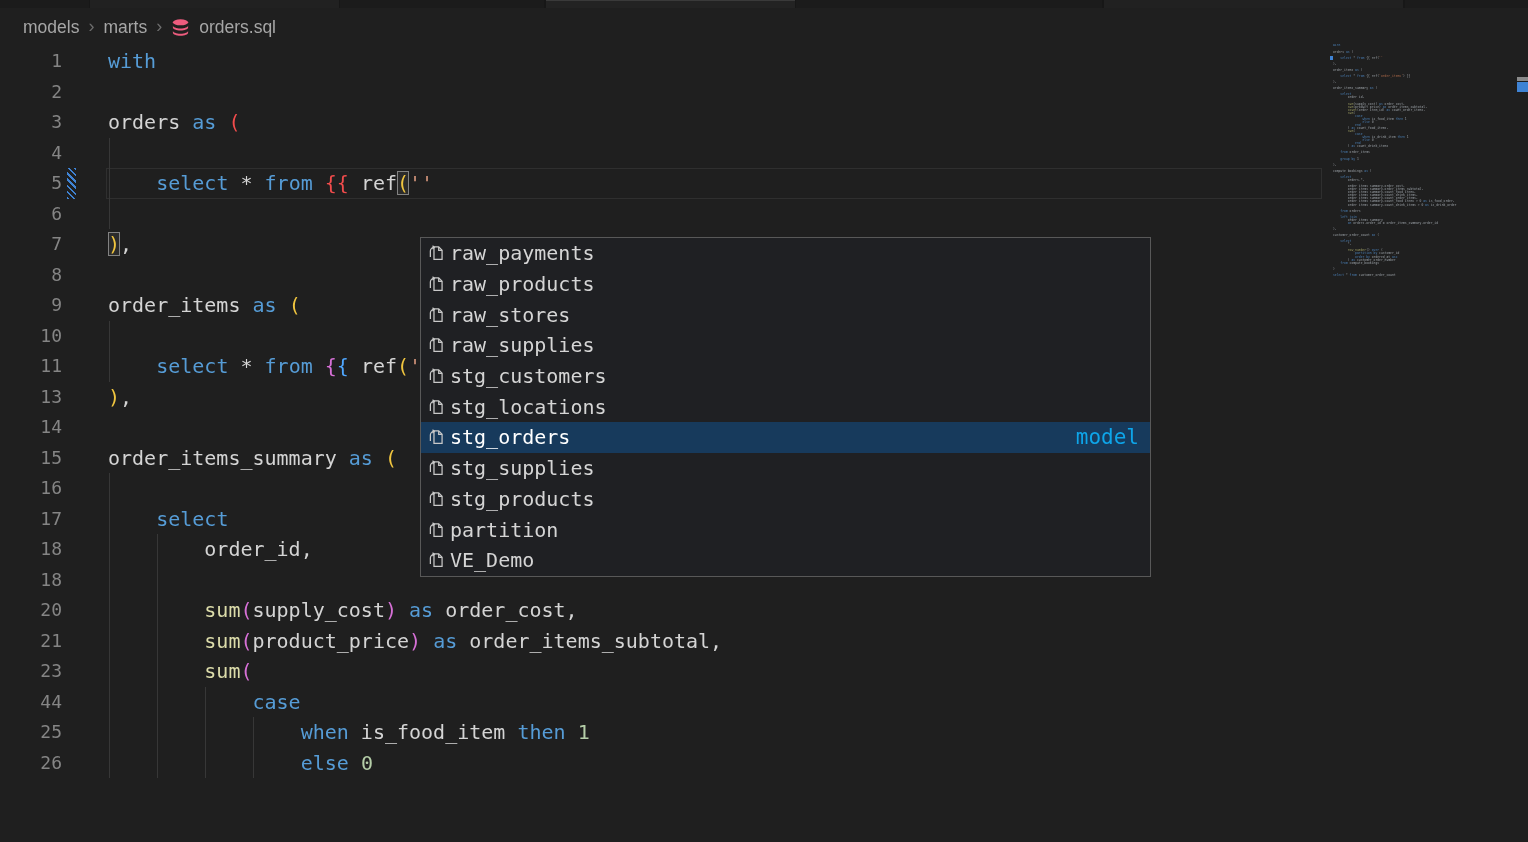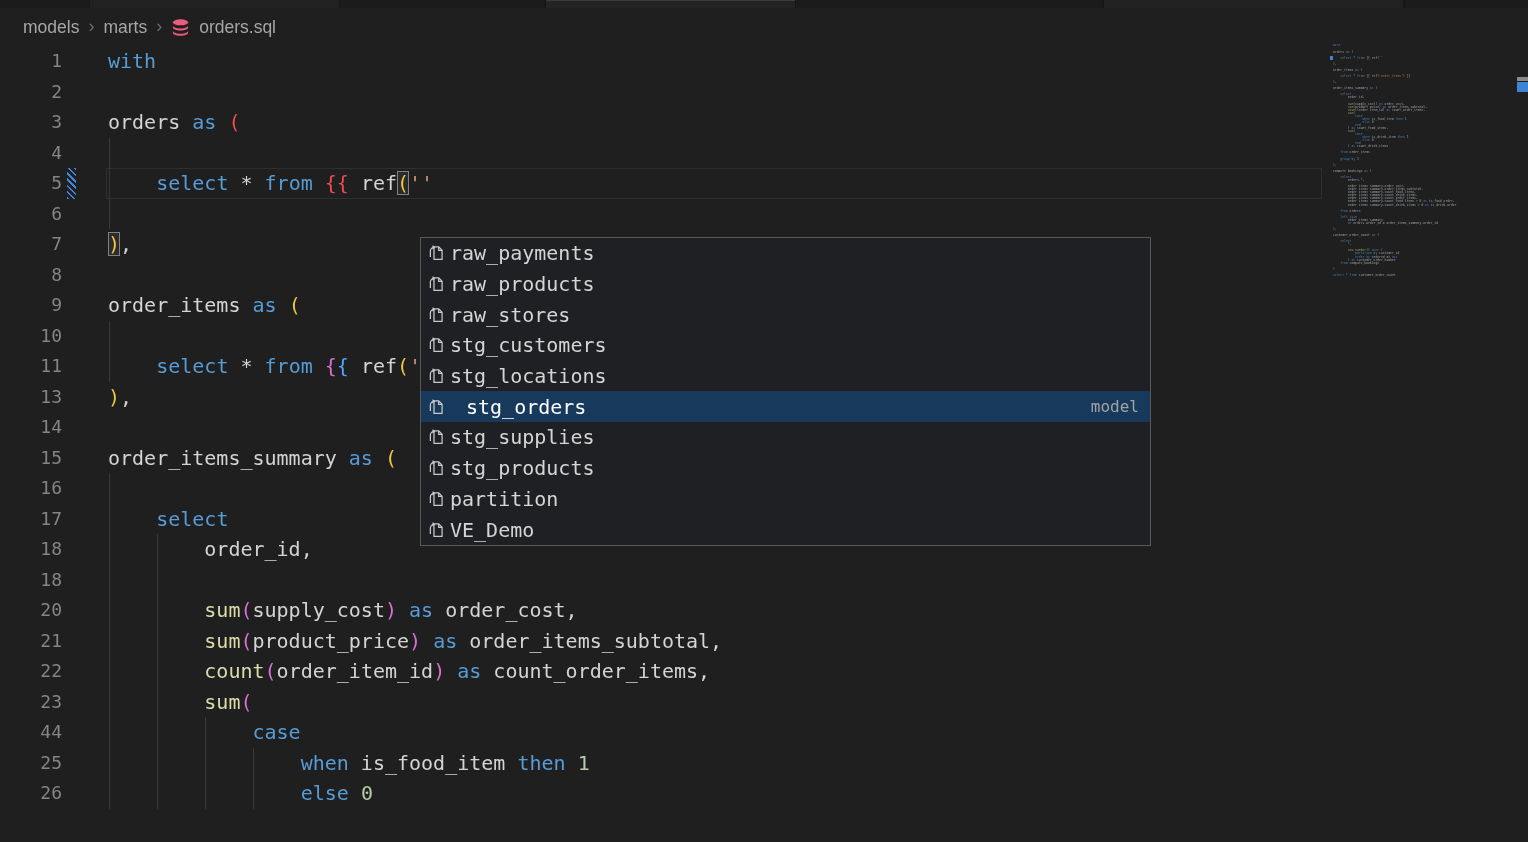--- a/index.html
+++ b/index.html
@@ -23,23 +23,23 @@
     background:repeating-linear-gradient(45deg,#3f83d4 0px,#3f83d4 1.7px,transparent 1.7px,transparent 4.4px);}
   .curbox{position:absolute;left:106px;width:1216px;top:0;height:100%;border:1px solid #2f2f2f;box-sizing:border-box;}
   .tk-kw{color:var(--c-kw);} .tk-id{color:var(--c-id);} .tk-fn{color:var(--c-fn);}
   .tk-num{color:var(--c-num);} .tk-str{color:var(--c-str);} .tk-red{color:var(--c-red);}
   .tk-gold{color:var(--c-gold);} .tk-mag{color:var(--c-mag);} .tk-blu{color:var(--c-blu);}
   .tk-goldbox{color:var(--c-gold);outline:1px solid #828282;outline-offset:-1px;background:rgba(130,130,130,.12);}
   
   .suggest{position:absolute;left:420px;top:198px;width:731px;background:#1f2023;border:1px solid #585858;
     box-sizing:border-box;z-index:10;margin-top:39px;}
   .srow{height:30.7px;display:flex;align-items:center;padding:0 11px 0 6px;font-size:20px;color:#d5d5d5;white-space:pre;}
-  .srow.selected{background:var(--c-sel);color:#ffffff;gap:16px;}
+  .srow.selected{background:var(--c-sel);color:#ffffff;}
   .srow .sicon{display:inline-flex;margin-right:5px;flex:none;}
-  .srow .badge{margin-left:auto;font-size:16px;color:#a3a3a3;text-align:center;}
+  .srow .badge{margin-left:auto;font-size:21px;color:#0ea5e9;text-align:center;}
   
   .minimap{position:absolute;left:1333px;top:44px;width:184px;height:290px;overflow:hidden;}
   .minimap pre{margin:0;font-family:"DejaVu Sans Mono",monospace;font-size:9px;line-height:9px;
     transform:scale(0.34);transform-origin:0 0;width:540px;}
   .mm-kw{color:#4a7fb5;} .mm-fn{color:#98985f;} .mm-str{color:#b06b4a;} .mm-def{color:#9aa0a6;}
   .mm-mod{position:absolute;left:1330px;width:3px;height:3.4px;background:#3f83d4;}
   .ruler-gray{position:absolute;left:1517px;top:77px;width:11px;height:4px;background:#8a8a8a;}
   .ruler-blue{position:absolute;left:1517px;top:82px;width:11px;height:10px;background:#3f83d4;}
 </style>
 </head>
@@ -163,26 +163,20 @@
         <div class="guide" style="left: 156.7px;"></div>
         <div class="content"><span class="tk-id">        </span><span class="tk-fn">sum</span><span class="tk-mag">(</span><span class="tk-id">supply_cost</span><span class="tk-mag">)</span><span class="tk-id"> </span><span class="tk-kw">as</span><span class="tk-id"> order_cost,</span></div>
       </div>
       <div class="line">
         <div class="num">21</div>
         <div class="guide" style="left: 108.5px;"></div>
         <div class="guide" style="left: 156.7px;"></div>
         <div class="content"><span class="tk-id">        </span><span class="tk-fn">sum</span><span class="tk-mag">(</span><span class="tk-id">product_price</span><span class="tk-mag">)</span><span class="tk-id"> </span><span class="tk-kw">as</span><span class="tk-id"> order_items_subtotal,</span></div>
       </div>
       <div class="line">
-        <div class="num">22</div>
-        <div class="guide" style="left: 108.5px;"></div>
-        <div class="guide" style="left: 156.7px;"></div>
-        <div class="content"><span class="tk-id">        </span><span class="tk-fn">count</span><span class="tk-mag">(</span><span class="tk-id">order_item_id</span><span class="tk-mag">)</span><span class="tk-id"> </span><span class="tk-kw">as</span><span class="tk-id"> count_order_items,</span></div>
-      </div>
-      <div class="line">
         <div class="num">23</div>
         <div class="guide" style="left: 108.5px;"></div>
         <div class="guide" style="left: 156.7px;"></div>
         <div class="content"><span class="tk-id">        </span><span class="tk-fn">sum</span><span class="tk-mag">(</span></div>
       </div>
       <div class="line">
         <div class="num">44</div>
         <div class="guide" style="left: 108.5px;"></div>
         <div class="guide" style="left: 156.7px;"></div>
         <div class="guide" style="left: 204.9px;"></div>
@@ -218,20 +212,26 @@
             <path d="M10.4 2.6 L10.4 5.6 L13.4 5.6"></path>
             <path d="M3 11.5 L3 6.3 A3.4 3.4 0 0 1 6.4 2.9"></path>
             <path d="M4.9 1.5 L6.5 2.95 L4.9 4.4"></path>
           </svg></span><span>raw_products</span></div>
       <div class="srow"><span class="sicon"><svg width="18" height="18" viewBox="0 0 16 16" fill="none" stroke="#c9c9c9" stroke-width="1.1">
             <path d="M6.2 2.6 L10.4 2.6 L13.4 5.6 L13.4 13.6 L6.2 13.6 Z"></path>
             <path d="M10.4 2.6 L10.4 5.6 L13.4 5.6"></path>
             <path d="M3 11.5 L3 6.3 A3.4 3.4 0 0 1 6.4 2.9"></path>
             <path d="M4.9 1.5 L6.5 2.95 L4.9 4.4"></path>
           </svg></span><span>raw_stores</span></div>
+      <div class="srow"><span class="sicon"><svg width="18" height="18" viewBox="0 0 16 16" fill="none" stroke="#c9c9c9" stroke-width="1.1">
+            <path d="M6.2 2.6 L10.4 2.6 L13.4 5.6 L13.4 13.6 L6.2 13.6 Z"></path>
+            <path d="M10.4 2.6 L10.4 5.6 L13.4 5.6"></path>
+            <path d="M3 11.5 L3 6.3 A3.4 3.4 0 0 1 6.4 2.9"></path>
+            <path d="M4.9 1.5 L6.5 2.95 L4.9 4.4"></path>
+          </svg></span><span>raw_supplies</span></div>
       <div class="srow"><span class="sicon"><svg width="18" height="18" viewBox="0 0 16 16" fill="none" stroke="#c9c9c9" stroke-width="1.1">
             <path d="M6.2 2.6 L10.4 2.6 L13.4 5.6 L13.4 13.6 L6.2 13.6 Z"></path>
             <path d="M10.4 2.6 L10.4 5.6 L13.4 5.6"></path>
             <path d="M3 11.5 L3 6.3 A3.4 3.4 0 0 1 6.4 2.9"></path>
             <path d="M4.9 1.5 L6.5 2.95 L4.9 4.4"></path>
           </svg></span><span>stg_customers</span></div>
       <div class="srow"><span class="sicon"><svg width="18" height="18" viewBox="0 0 16 16" fill="none" stroke="#c9c9c9" stroke-width="1.1">
             <path d="M6.2 2.6 L10.4 2.6 L13.4 5.6 L13.4 13.6 L6.2 13.6 Z"></path>
             <path d="M10.4 2.6 L10.4 5.6 L13.4 5.6"></path>
             <path d="M3 11.5 L3 6.3 A3.4 3.4 0 0 1 6.4 2.9"></path>

